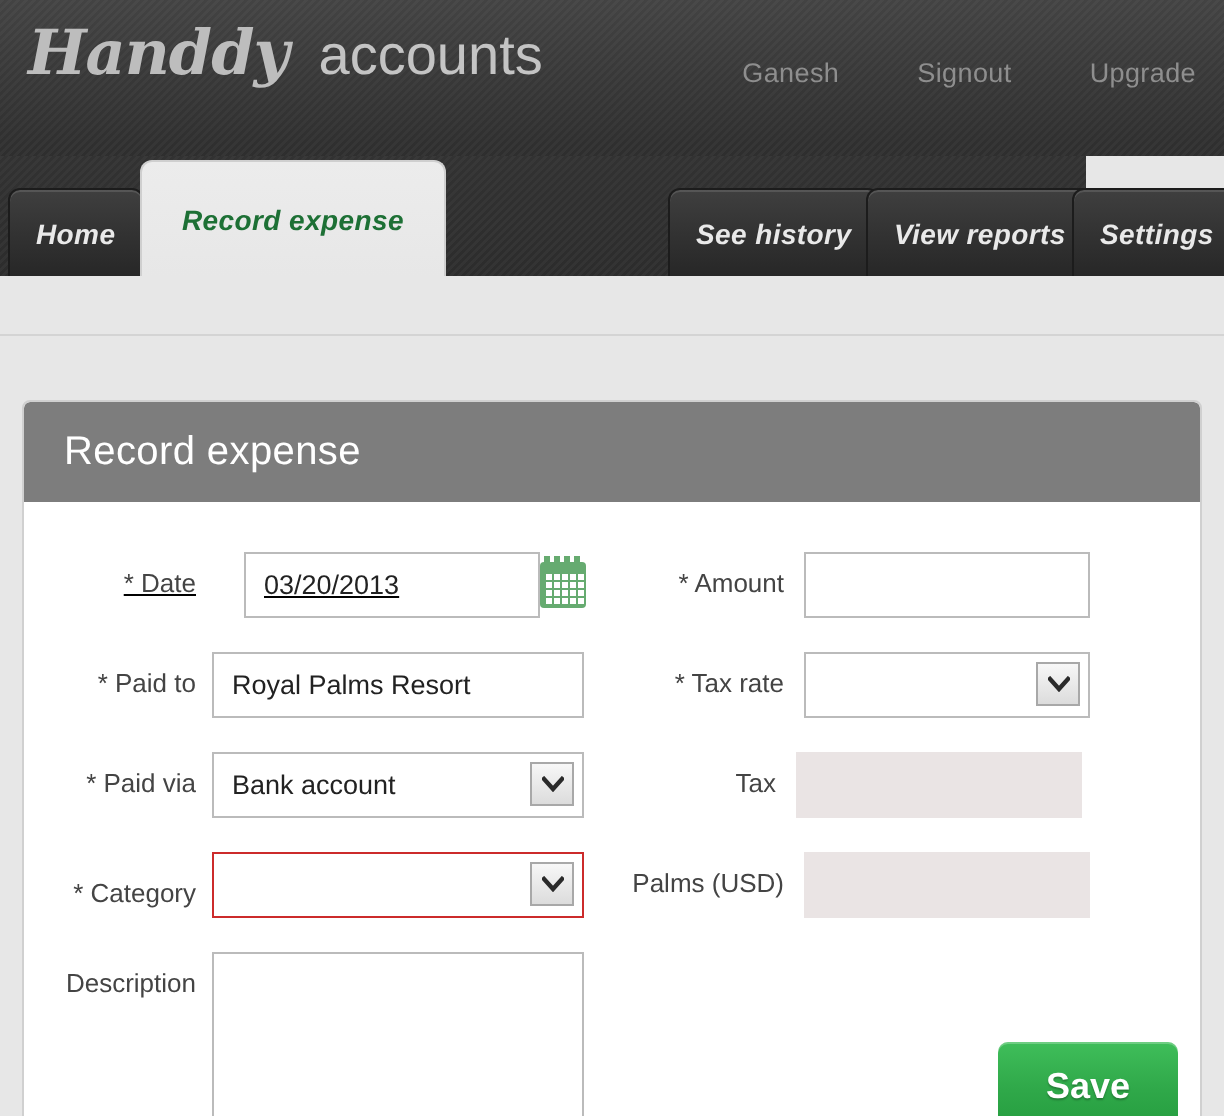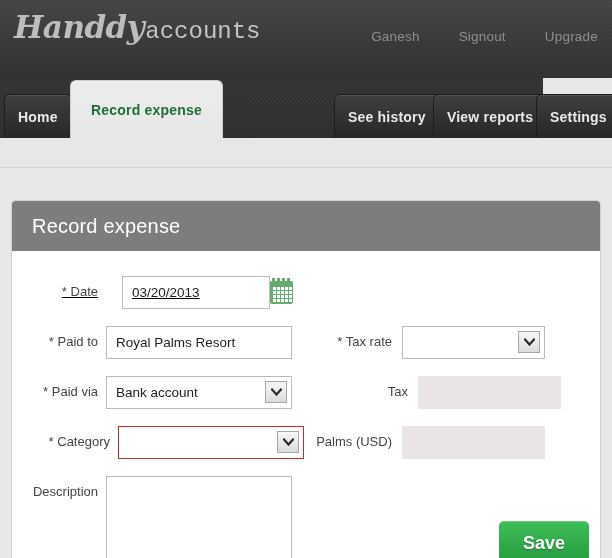--- a/index.html
+++ b/index.html
@@ -32,25 +32,25 @@
   }
   .logo-handdy {
     font-family: "DejaVu Serif", serif;
     font-style: italic;
     font-weight: bold;
     font-size: 31px;
     color: #bdbdbd;
     letter-spacing: -0.5px;
   }
   .logo-accounts {
-    font-family: Liberation Mono, monospace;
-    font-size: 24px;
+    font-family: Liberation Sans, sans-serif;
+    font-size: 28px;
     color: #c4c4c4;
     letter-spacing: 0px;
-    margin-left: 1px;
+    margin-left: 15px;
   }
   .topnav {
     position: absolute;
     right: 14px; top: 29px;
     display: flex;
     gap: 39px;
   }
   .topnav a {
     color: #8e8e8e;
     font-size: 13.5px;
@@ -61,20 +61,21 @@
   
   .tabstrip {
     position: absolute;
     left: 0; top: 78px;
     width: 543px; height: 60px;
     background-color: #3b3b3b;
     background-image:
       linear-gradient(135deg, rgba(255,255,255,0.030) 25%, transparent 25%, transparent 50%, rgba(255,255,255,0.030) 50%, rgba(255,255,255,0.030) 75%, transparent 75%, transparent),
       linear-gradient(to bottom, #323232 0%, #2c2c2c 100%);
     background-size: 4px 4px, 100% 100%;
+    font-style: italic;
   }
   .tab {
     position: absolute;
     bottom: 0;
     height: 44px;
     border-radius: 6px 6px 0 0;
     background: linear-gradient(to bottom, #3f3f3f 0%, #333333 48%, #272727 100%);
     color: #e9e9e9;
     font-size: 14px;
     font-weight: bold;
@@ -318,55 +319,59 @@
           <option>Bank account</option>
         </select>
         <span class="sel-arrow">
           <svg width="11" height="8" viewBox="0 0 11 8">
               <path d="M1 1.5 L5.5 6.5 L10 1.5" stroke="#2a2a2a" stroke-width="2.2" fill="none" stroke-linecap="square"></path>
             </svg>
         </span>
       </div>
     </div>
 
-    <div class="field" style="left:12px; top:175px;">
+    <div class="field" style="left:0px; top:175px;align-items:center;">
       <div class="flabel" style="width:86px;">* Category</div>
       <div class="selwrap" style="margin-left:8px;">
         <select class="inp err" style="width:186px;">
           <option></option>
         </select>
         <span class="sel-arrow">
           <svg width="11" height="8" viewBox="0 0 11 8">
               <path d="M1 1.5 L5.5 6.5 L10 1.5" stroke="#2a2a2a" stroke-width="2.2" fill="none" stroke-linecap="square"></path>
             </svg>
         </span>
       </div>
     </div>
 
     <div class="field" style="left:0px; top:225px;">
       <div class="flabel" style="width:86px;">Description</div>
       <textarea class="inp" style="width: 186px; margin-left: 8px;" placeholder=""></textarea>
     </div>
 
+    <div class="field" style="left:296px; top:25px;">
+      <div class="flabel" style="width:84px;">* Amount</div>
+      <input class="inp" style="width: 143px; margin-left: 10px;" type="text" value="">
+    </div>
 
     <div class="field" style="left:296px; top:75px;">
       <div class="flabel" style="width:84px;">* Tax rate</div>
       <div class="selwrap" style="margin-left:10px;">
         <select class="inp" style="width:143px;">
           <option></option>
         </select>
         <span class="sel-arrow">
           <svg width="11" height="8" viewBox="0 0 11 8">
               <path d="M1 1.5 L5.5 6.5 L10 1.5" stroke="#2a2a2a" stroke-width="2.2" fill="none" stroke-linecap="square"></path>
             </svg>
         </span>
       </div>
     </div>
 
-    <div class="field" style="left:312px; top:125px;">
+    <div class="field" style="left:292px; top:125px;">
       <div class="flabel" style="width:84px;">Tax</div>
       <input class="inp ro" style="width: 143px; margin-left: 10px;" type="text" readonly="" value="">
     </div>
 
     <div class="field" style="left:296px; top:175px;">
       <div class="flabel" style="width:84px;">Palms (USD)</div>
       <input class="inp ro" style="width: 143px; margin-left: 10px;" type="text" readonly="" value="">
     </div>
 
     <button class="save-btn">Save</button>

